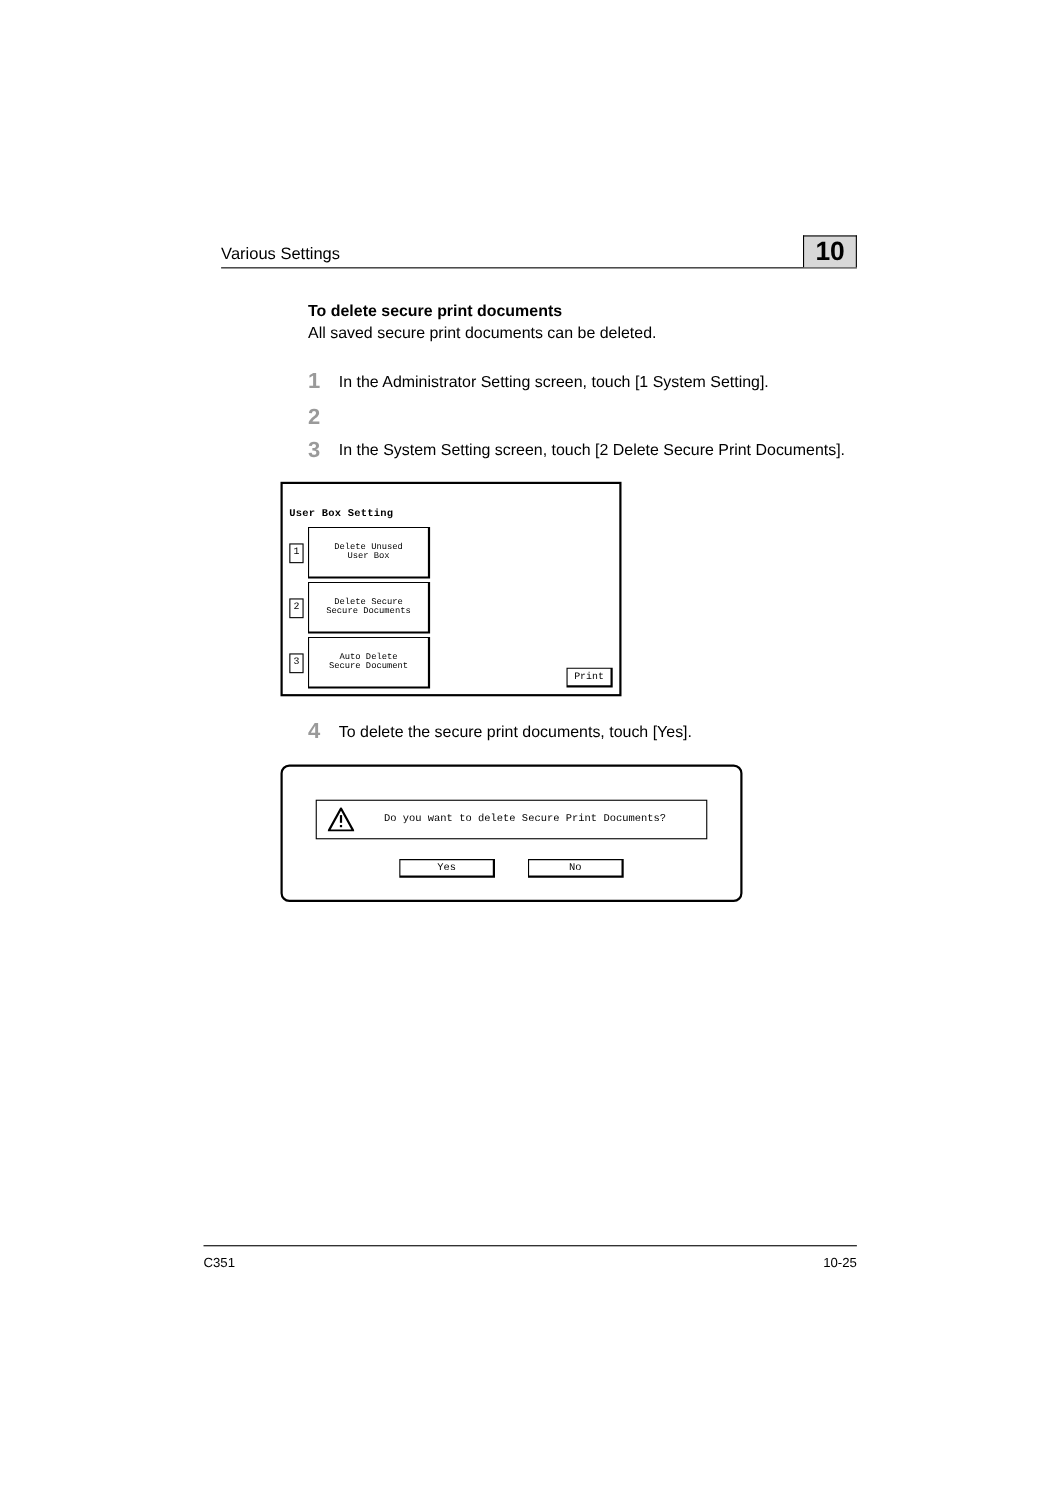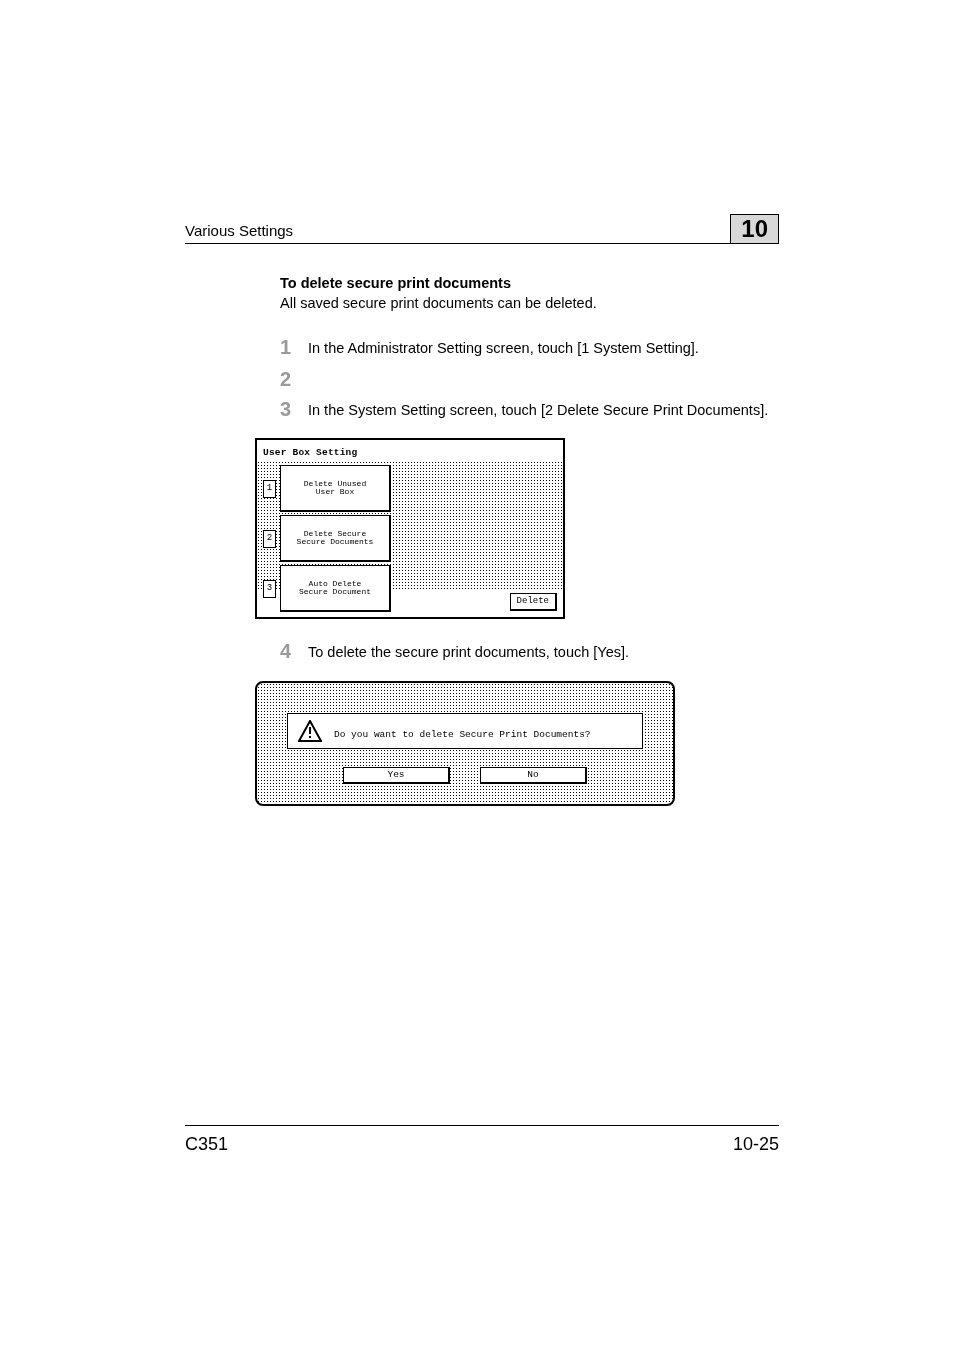--- a/index.html
+++ b/index.html
@@ -15,20 +15,21 @@
     box-sizing: border-box;
     padding: 210px 175px 0 185px;
     position: relative;
   }
   .header-row {
     display: flex;
     justify-content: space-between;
     align-items: flex-end;
     border-bottom: 1.5px solid #000;
     padding-bottom: 4px;
+    margin-left: 16px;
   }
   .header-title {
     font-size: 15px;
   }
   .chapter-box {
     border: 1px solid #000;
     border-bottom: none;
     background: #d8d8d8;
     padding: 0 10px 0 10px;
     font-size: 24px;
@@ -72,21 +73,21 @@
   .panel1 {
     margin: 18px 0 0 -25px;
     width: 310px;
     border: 2px solid #000;
     box-sizing: border-box;
     background: #fff;
     font-family: "Courier New", monospace;
   }
   .panel1-title {
     font-size: 9.5px;
-    padding: 7px 6px 1px 6px;
+    padding: 21px 6px 1px 6px;
     font-weight: bold;
     letter-spacing: 0.2px;
   }
   .panel1-body {
     background-image: radial-gradient(#000 0.4px, transparent 0.4px);
     background-size: 3px 3px;
     padding: 4px 6px 4px 6px;
     position: relative;
     height: 130px;
     box-sizing: border-box;
@@ -142,22 +143,22 @@
     border: 2px solid #000;
     border-radius: 8px;
     background-image: radial-gradient(#000 0.4px, transparent 0.4px);
     background-size: 3px 3px;
     font-family: "Courier New", monospace;
     box-sizing: border-box;
     padding: 30px 30px 10px 30px;
   }
   .panel2-msg-row {
     display: flex;
-    align-items: flex-end;
-    gap: 12px;
+    align-items: center;
+    gap: 27px;
     background: #fff;
     border: 1px solid #000;
     padding: 6px 10px;
     margin-bottom: 14px;
     font-size: 9.5px;
   }
   .warn-icon {
     width: 24px;
     height: 22px;
     position: relative;
@@ -170,35 +171,35 @@
     justify-content: center;
     gap: 30px;
     padding: 4px 0 10px 0;
   }
   .p2-btn {
     background: #fff;
     border: 1px solid #000;
     border-bottom-width: 2px;
     border-right-width: 2px;
     font-size: 9.5px;
-    padding: 1px 12px;
+    padding: 1px 2px;
     width: 80px;
     text-align: center;
   }
 
   .footer {
     position: absolute;
     left: 185px;
     right: 175px;
     bottom: 195px;
     border-top: 1px solid #000;
     padding-top: 8px;
     display: flex;
     justify-content: space-between;
-    font-size: 18px;
+    font-size: 12px;
   }
 </style>
 </head>
 <body>
 
 <div class="page">
 
   <div class="header-row">
     <div class="header-title">Various Settings</div>
     <div class="chapter-box">10</div>
@@ -241,21 +242,21 @@
         <div class="opt-row">
           <div class="opt-num">3</div>
           <div class="opt-btn">
             <div>Auto Delete</div>
             <div>Secure Document</div>
           </div>
         </div>
       </div>
       <div class="panel1-footer">
         <div class="close-btn">
-          <span>Delete</span>
+          <span>Print</span>
         </div>
       </div>
     </div>
 
     <div style="height:22px"></div>
 
     <div class="step">
       <div class="step-num">4</div>
       <div class="step-text">To delete the secure print documents, touch [Yes].</div>
     </div>

